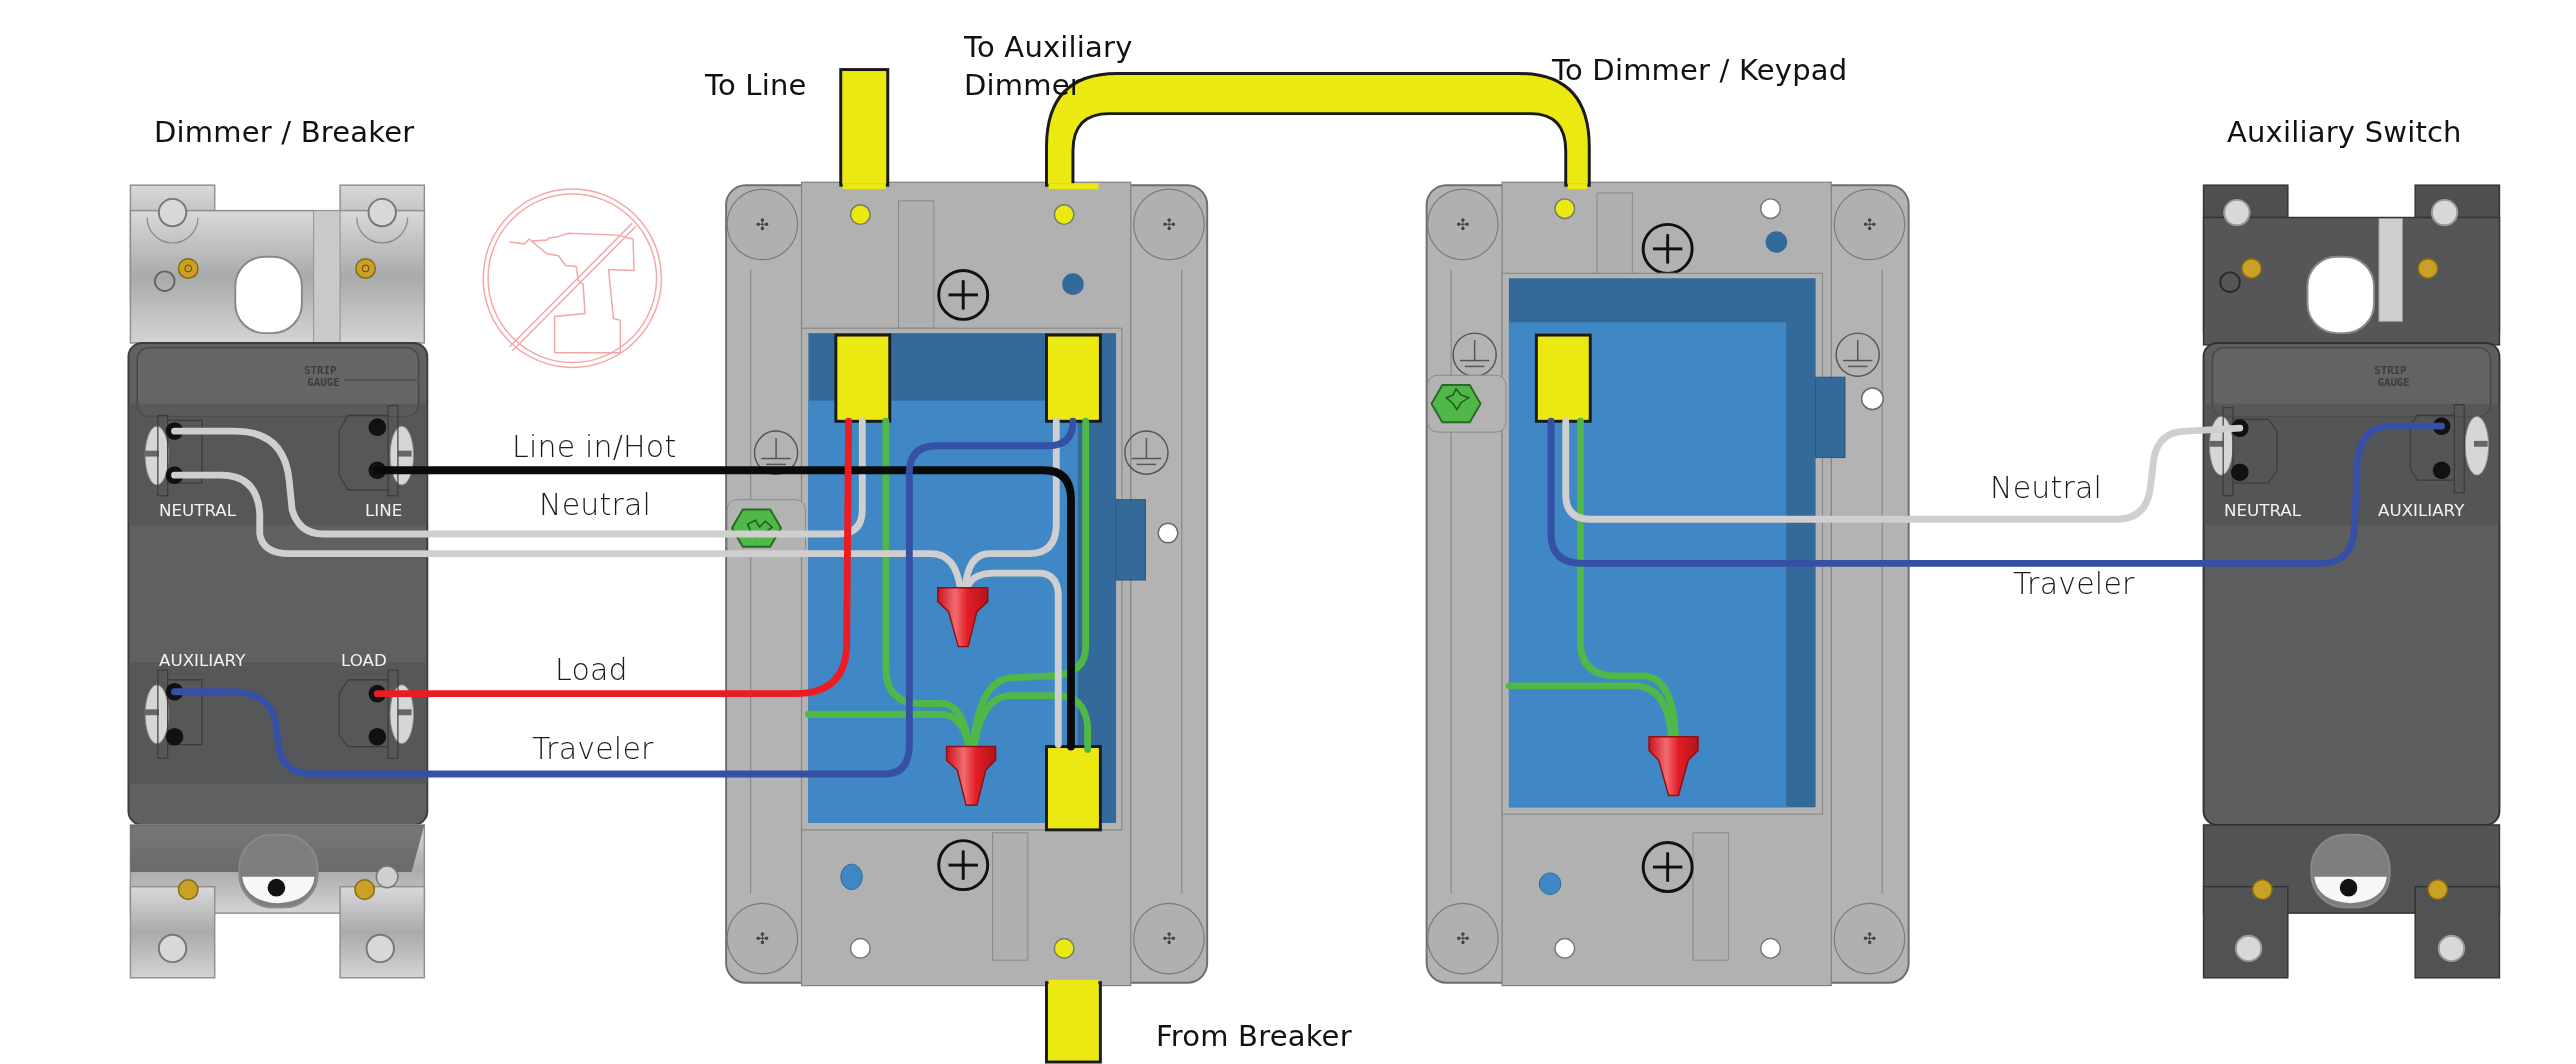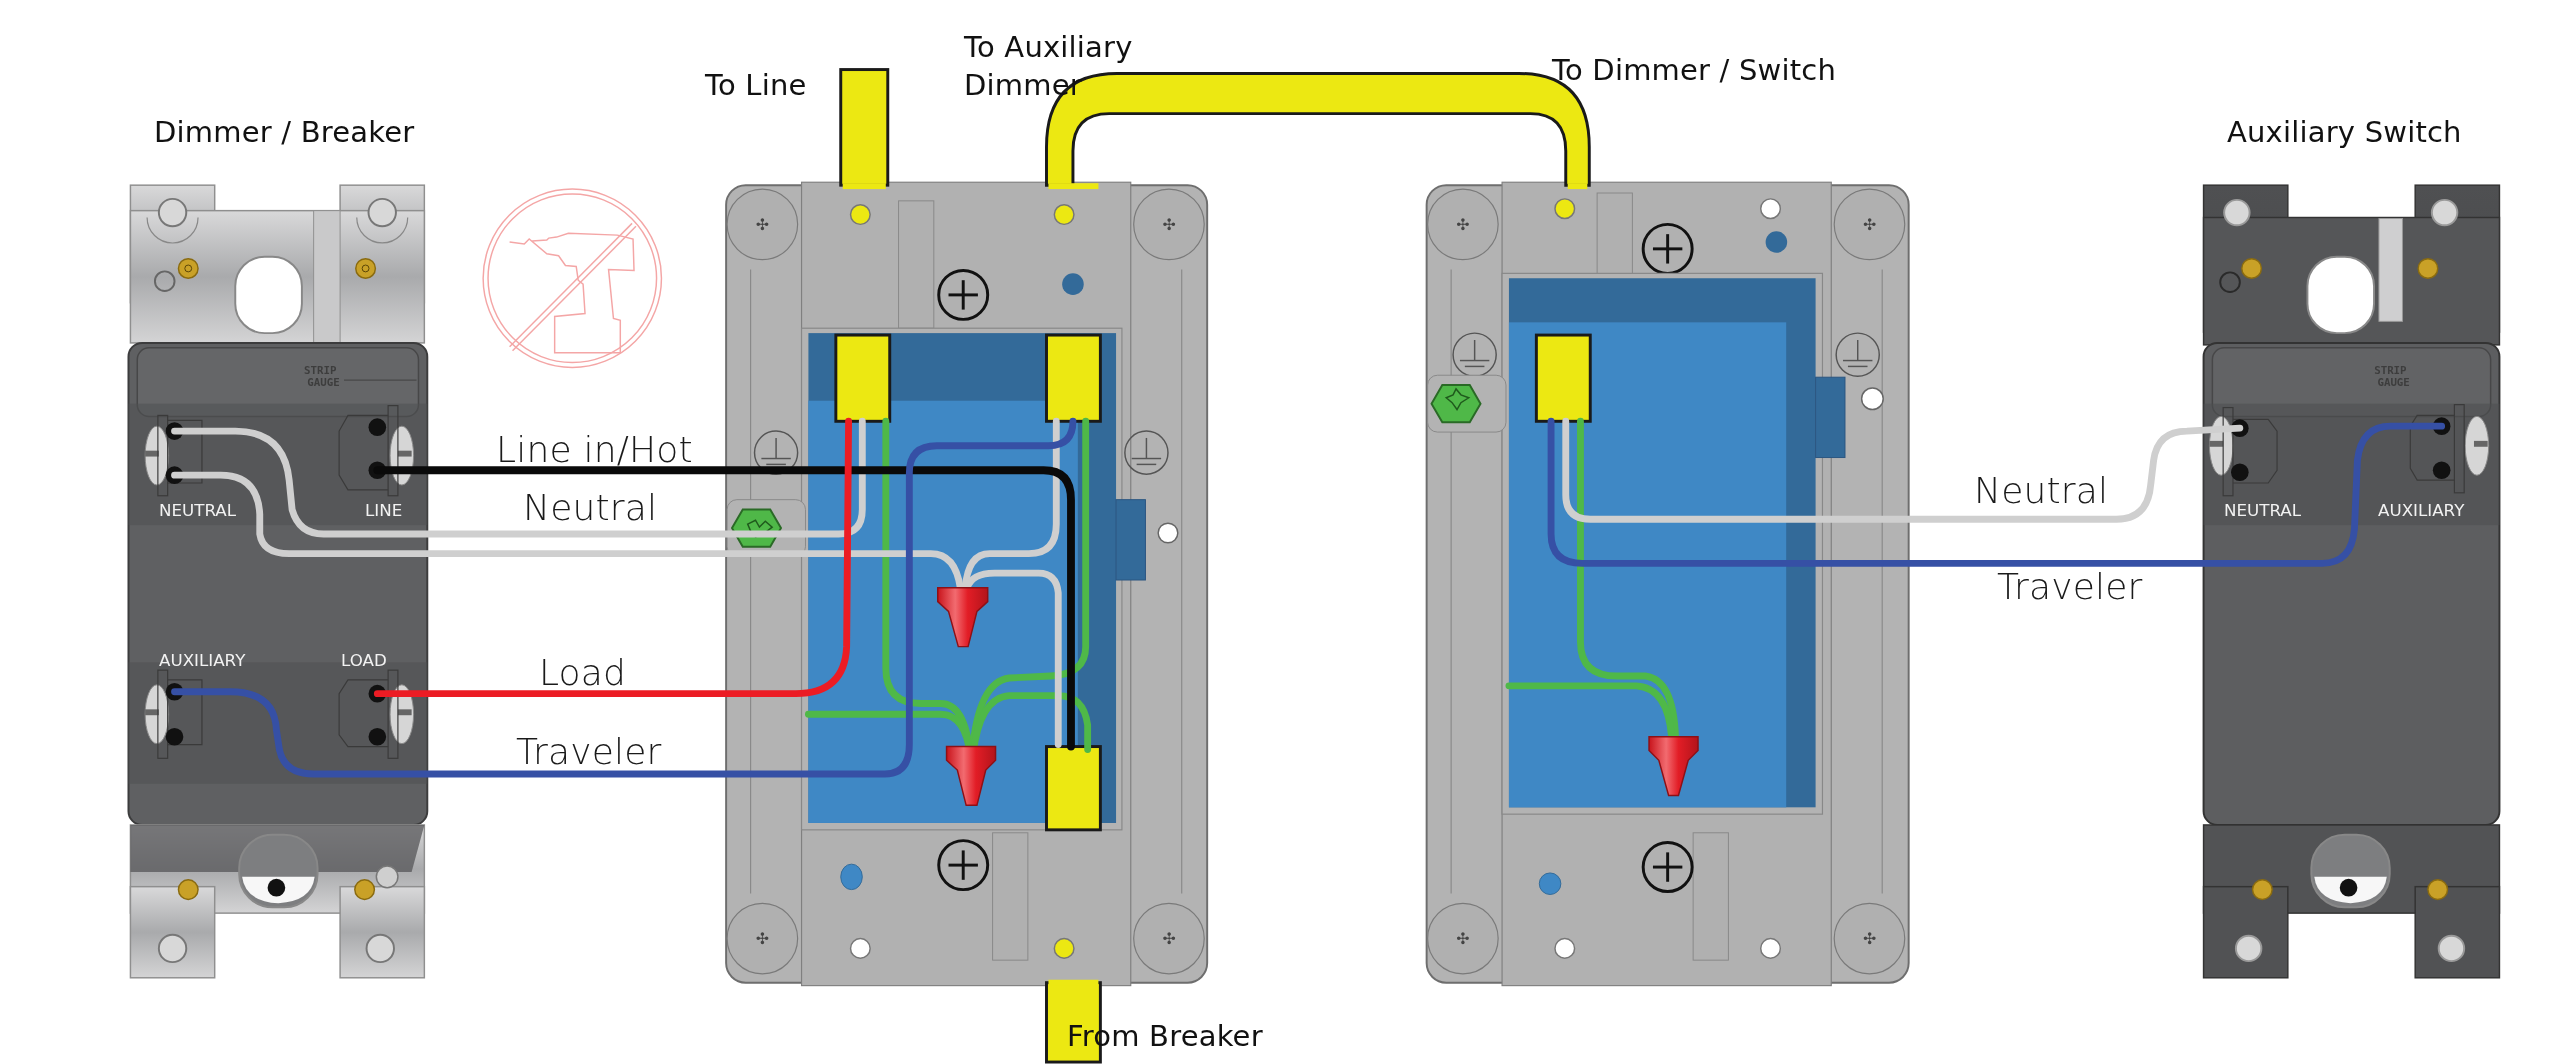--- a/index.html
+++ b/index.html
@@ -1,20 +1,20 @@
 <!DOCTYPE html>
 <html><head>
 <meta charset="utf-8">
 <style>
   html,body{margin:0;padding:0;background:#ffffff;}
   body{width:2576px;height:1064px;position:relative;overflow:hidden;font-family:"DejaVu Sans","Liberation Sans",sans-serif;}
   #diagram{position:absolute;left:0;top:0;width:2576px;height:1064px;}
   .lbl{position:absolute;font-family:"DejaVu Sans","Liberation Sans",sans-serif;color:#111;white-space:nowrap;letter-spacing:0.2px;}
   .big{font-size:29px;font-weight:500;}
-  .wire{font-size:36px;color:#1a1a1a;font-weight:300;}
+  .wire{font-size:30px;color:#1a1a1a;font-weight:300;margin-left:16px;}
   .term{position:absolute;font-family:"DejaVu Sans","Liberation Sans",sans-serif;font-size:16.7px;color:#f2f2f2;white-space:nowrap;}
   .strip{position:absolute;font-family:"DejaVu Sans Mono","Liberation Mono",monospace;font-size:11px;color:#444;line-height:11px;text-align:center;font-weight:bold;}
 </style>
 </head>
 <body>
 
 <div id="diagram">
 <svg width="2576" height="1064" viewBox="0 0 2629 1086" xmlns="http://www.w3.org/2000/svg">
   <defs>
     <linearGradient id="plateGrad" x1="0" x2="0" y1="0" y2="1">
@@ -332,22 +332,22 @@
     <polygon points="1683,752 1733,752 1733,766 1723,776 1713,812 1703,812 1693,776 1683,766" fill="url(#nutGrad)" stroke="#8e1016" stroke-width="1.5"></polygon>
   </g>
 </svg>
 
 
 <div class="lbl big" style="left:154px;top:115px;">Dimmer / Breaker</div>
 <div class="lbl big" style="left:2227px;top:115px;">Auxiliary Switch</div>
 <div class="lbl big" style="left:705px;top:68px;">To Line</div>
 <div class="lbl big" style="left:964px;top:30px;">To Auxiliary</div>
 <div class="lbl big" style="left:964px;top:68px;">Dimmer</div>
-<div class="lbl big" style="left:1552px;top:53px;">To Dimmer / Switch</div>
-<div class="lbl big" style="left:1054px;top:1019px;padding-left:13px;">From Breaker</div>
+<div class="lbl big" style="left:1552px;top:53px;">To Dimmer / Keypad</div>
+<div class="lbl big" style="left:1143px;top:1019px;padding-left:13px;">From Breaker</div>
 
 <div class="lbl wire" style="left:496px;top:429px;">Line in/Hot</div>
 <div class="lbl wire" style="left:523px;top:487px;">Neutral</div>
 <div class="lbl wire" style="left:539px;top:652px;">Load</div>
 <div class="lbl wire" style="left:516px;top:731px;">Traveler</div>
 <div class="lbl wire" style="left:1974px;top:470px;">Neutral</div>
 <div class="lbl wire" style="left:1997px;top:566px;">Traveler</div>
 
 <div class="term" style="left:159px;top:500px;">NEUTRAL</div>
 <div class="term" style="left:365px;top:500px;">LINE</div>

